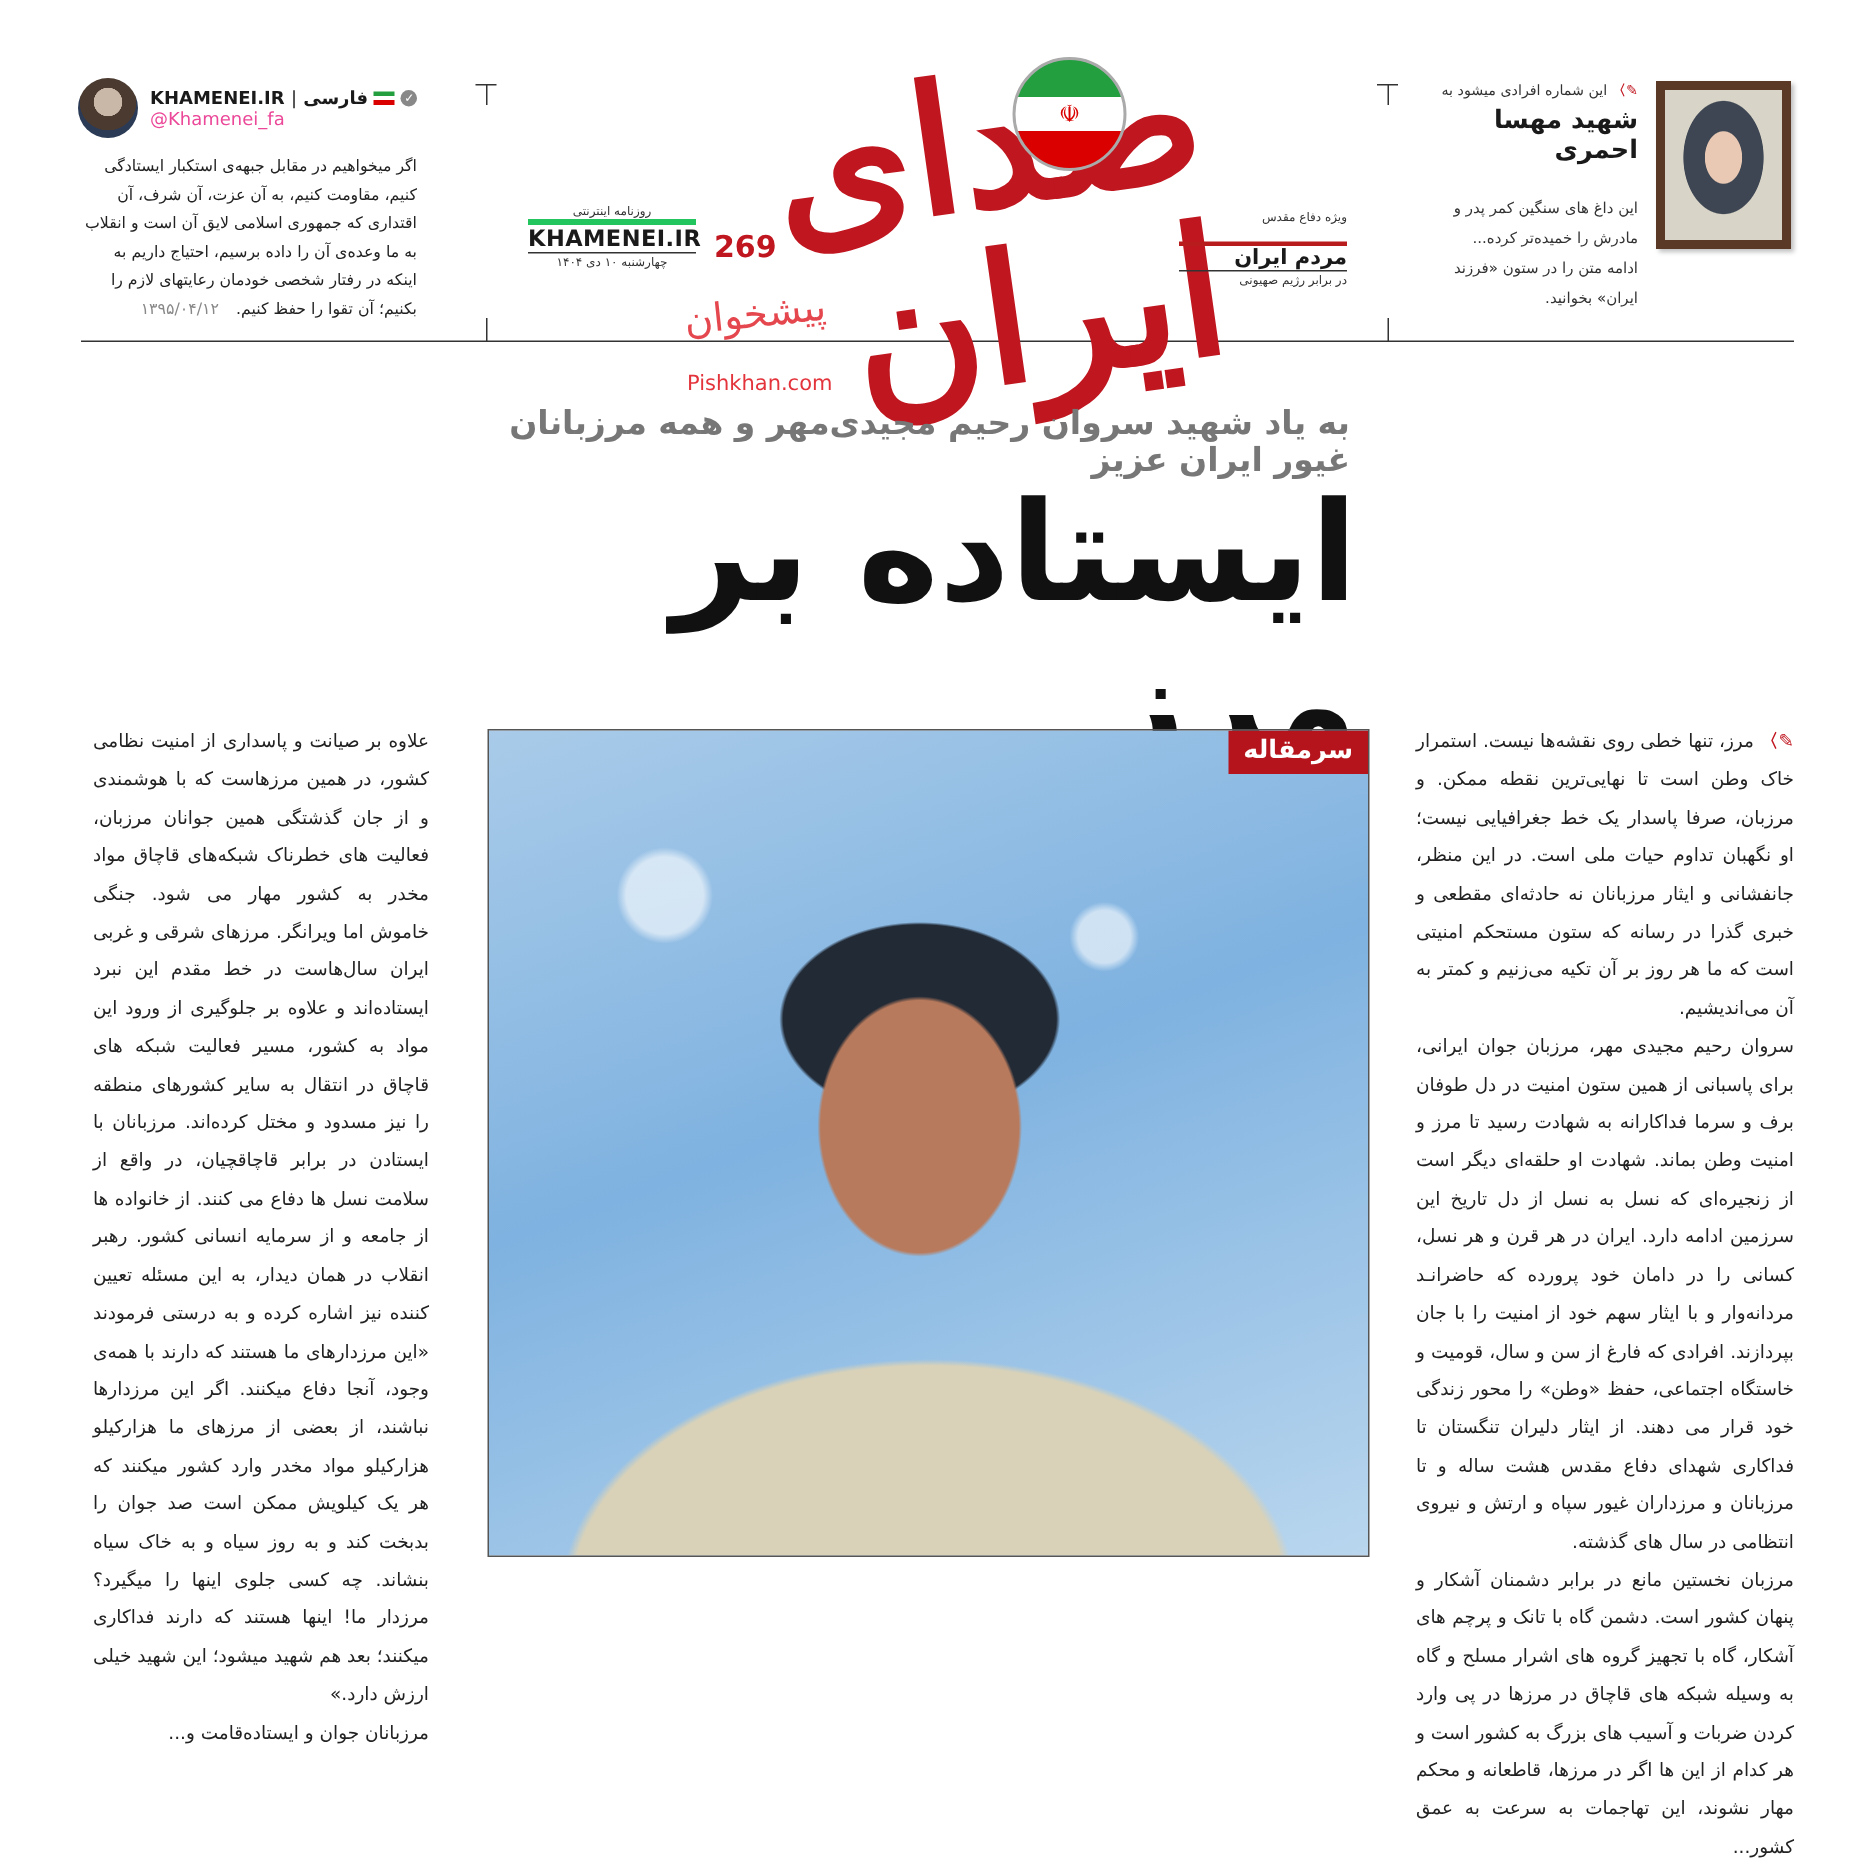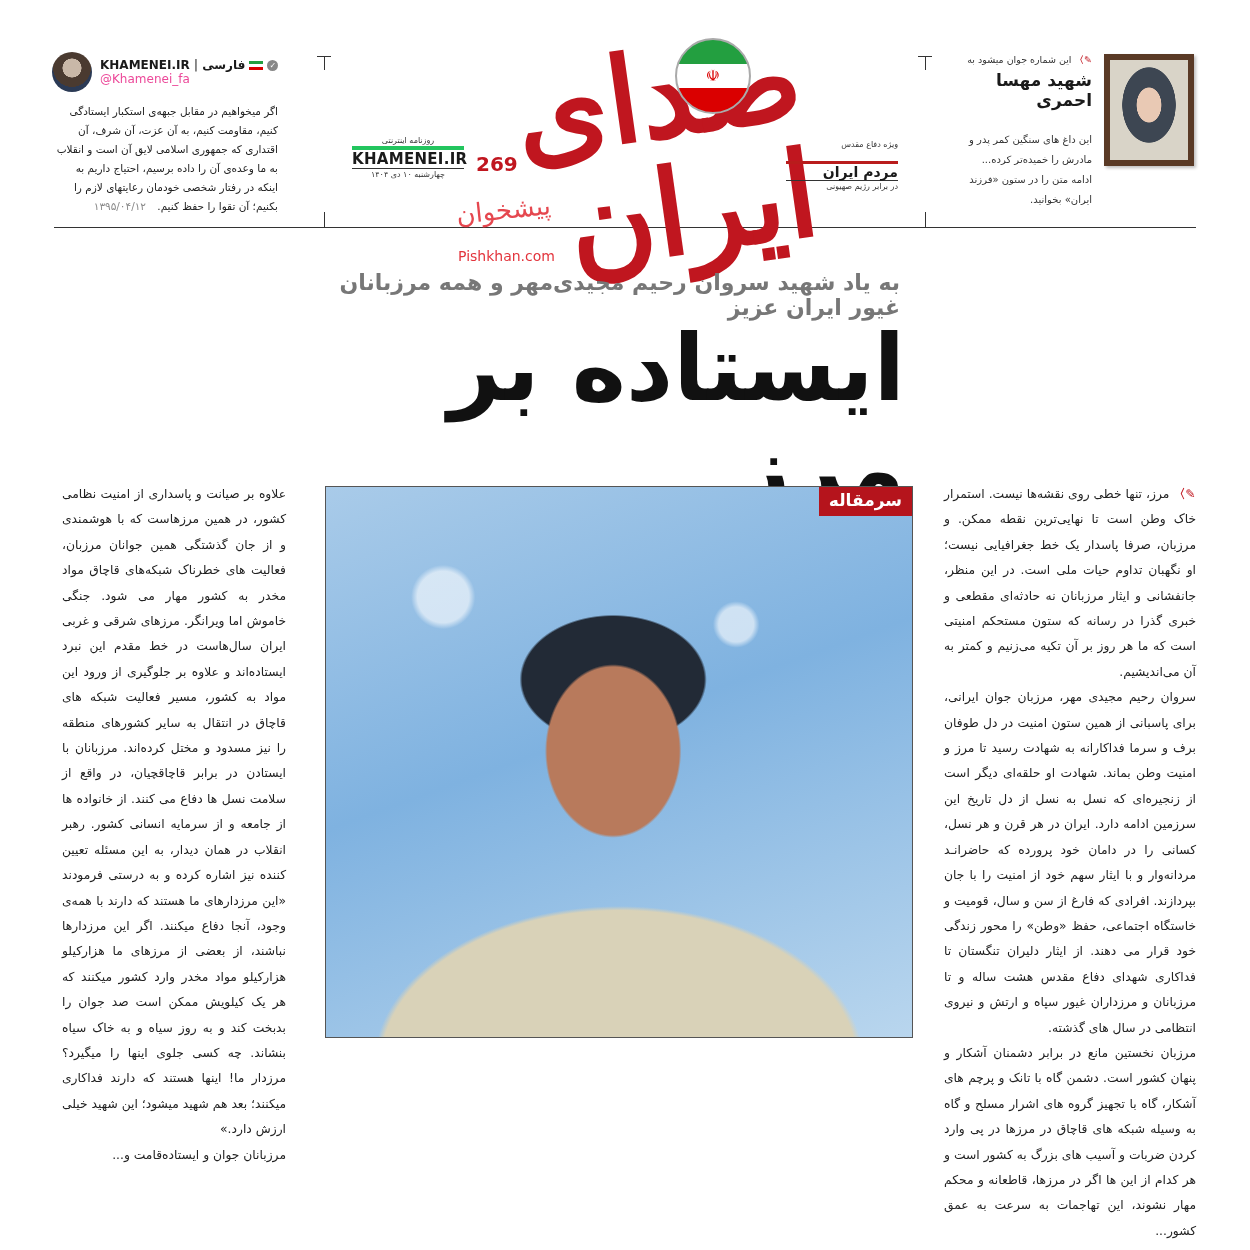--- a/index.html
+++ b/index.html
@@ -122,21 +122,21 @@
 
 <div class="abs pub-right">
   <div class="pr-small">ویژه دفاع مقدس</div>
   <div class="pr-big">مردم ایران</div>
   <div class="pr-date">در برابر رژیم صهیونی</div>
 </div>
 
 <div class="abs dedic">
   <div class="dedic-kicker">
     <span class="mark">✎〉</span>
-    <span>این شماره جوان میشود به</span>
+    <span>این شماره افرادی میشود به</span>
   </div>
   <div class="dedic-name">شهید مهسا احمری</div>
   <div class="dedic-body">این داغ های سنگین کمر پدر و مادرش را خمیده‌تر کرده... ادامه متن را در ستون «فرزند ایران» بخوانید.</div>
 </div>
 <div class="abs portrait">
   <div class="portrait-inner"></div>
 </div>
 
 <div class="abs kicker">به یاد شهید سروان رحیم مجیدی‌مهر و همه مرزبانان غیور ایران عزیز</div>
 <div class="abs headline">ایستاده بر مرز</div>

